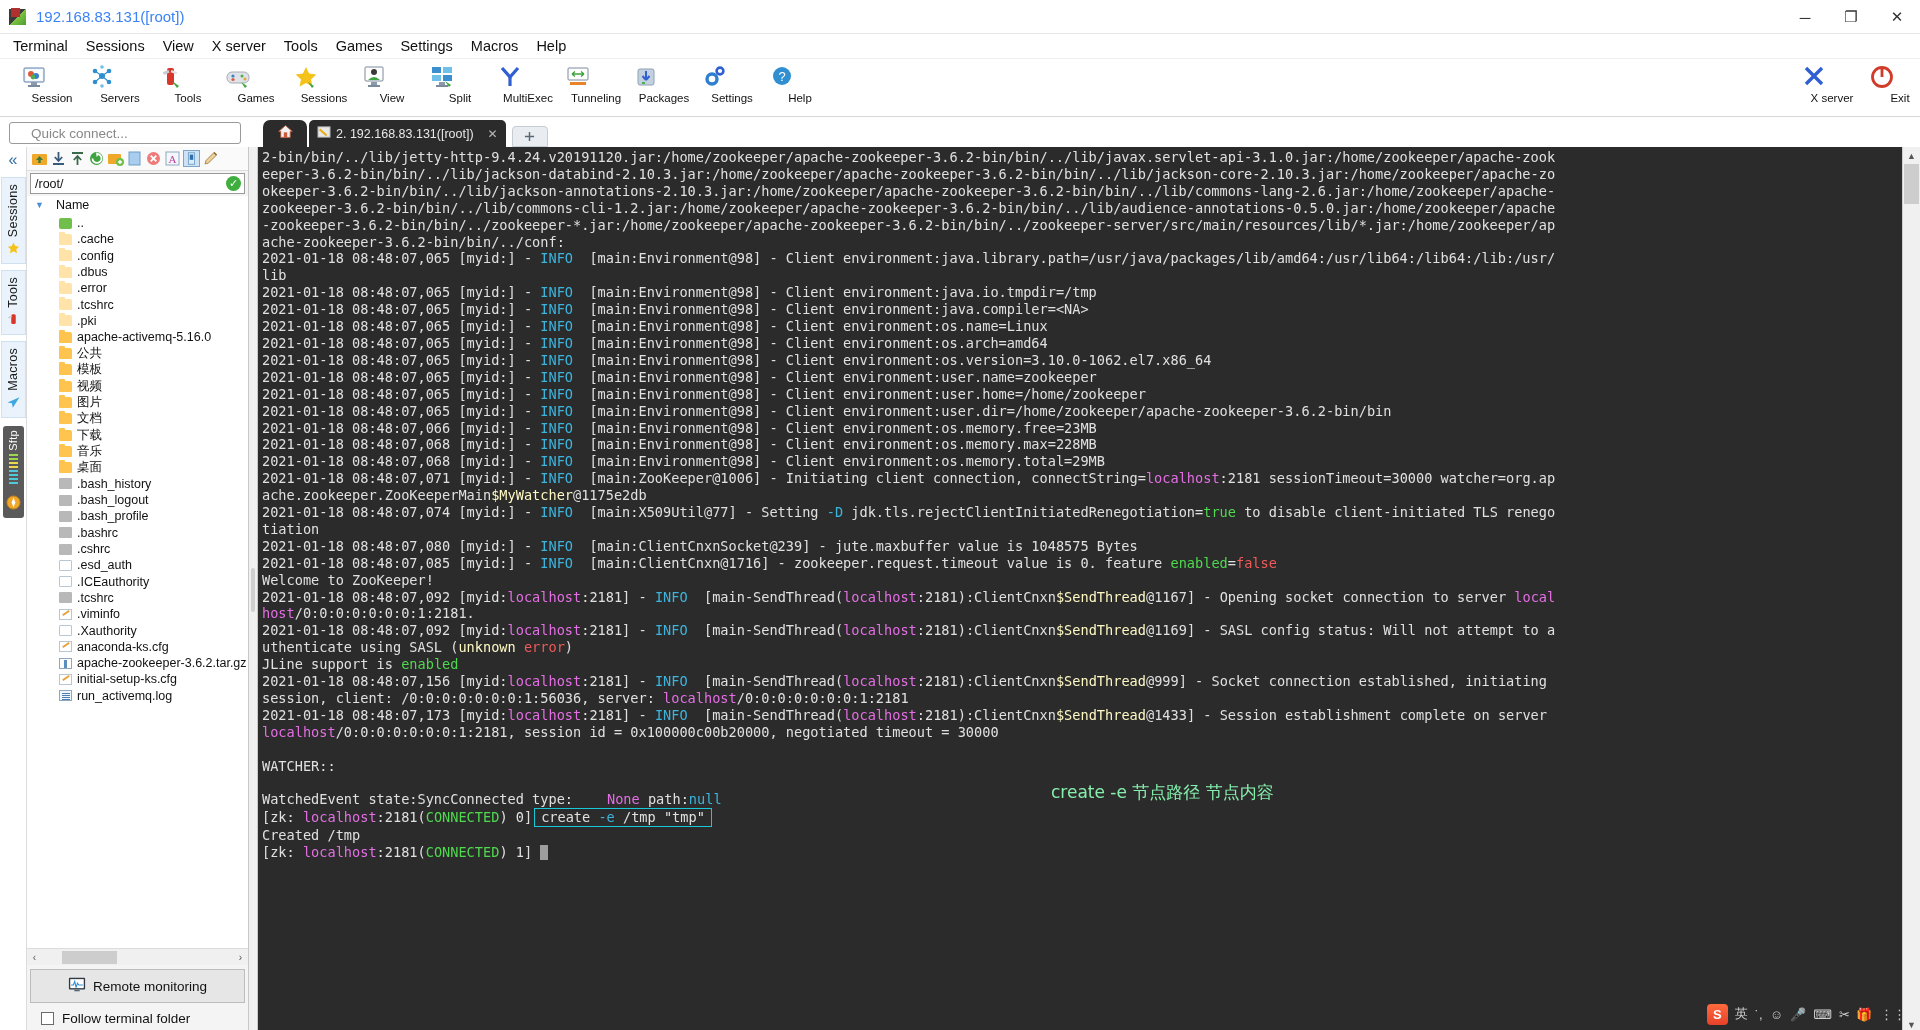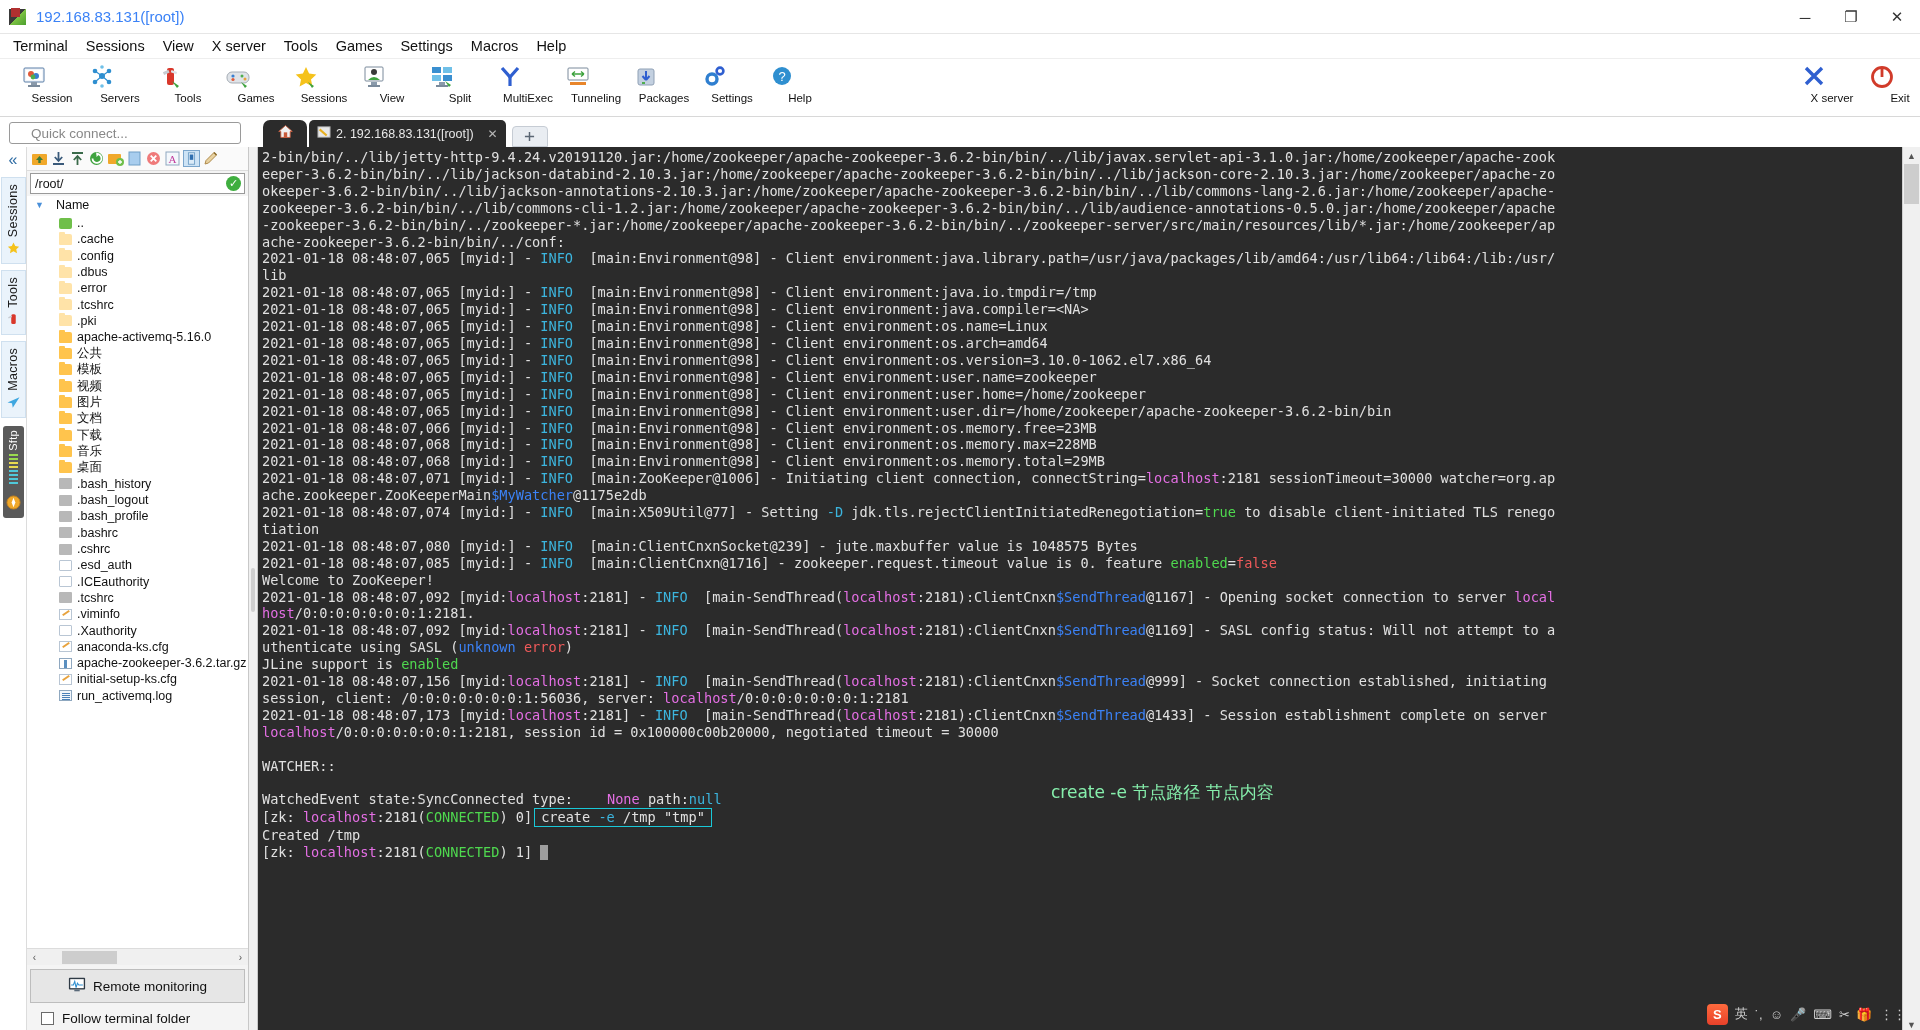--- a/index.html
+++ b/index.html
@@ -139,21 +139,21 @@
   #term-scroll { position:absolute; right:0; top:0; bottom:0; width:18px;
                  background:#f0f0f0; border-left:1px solid #d0d0d0; }
   #term-scroll .up, #term-scroll .dn { height: 17px; display:flex; align-items:center;
       justify-content:center; font-size:9px; color:#555; background:#f0f0f0; }
   #term-scroll .thumb { position:absolute; top: 17px; left:1px; right:1px; height: 40px;
       background:#cdcdcd; }
   #term-scroll .dn { position:absolute; bottom:0; left:0; right:0; }
 
   .c-info   { color:#3cb5de; }
   .c-host   { color:#e46fe4; }
-  .c-yellow { color:#3b82f6; }
+  .c-yellow { color:#fef9c3; }
   .c-green  { color:#4fd94f; }
   .c-red    { color:#f05a5a; }
   .c-cyan   { color:#3cb5de; }
   .c-mag    { color:#e46fe4;margin-left:34px; }
 
   
   #cmd-box { display:inline-block; border:1px solid #19c8d8; padding: 0 6px; margin-left: 2px; }
   #annot { position: absolute; color:#86efac; font-size: 17px;
            font-family: "DejaVu Sans", sans-serif; white-space: nowrap; }
   #caret { display:inline-block; width: 8px; height: 15px; background:#9e9e9e;

